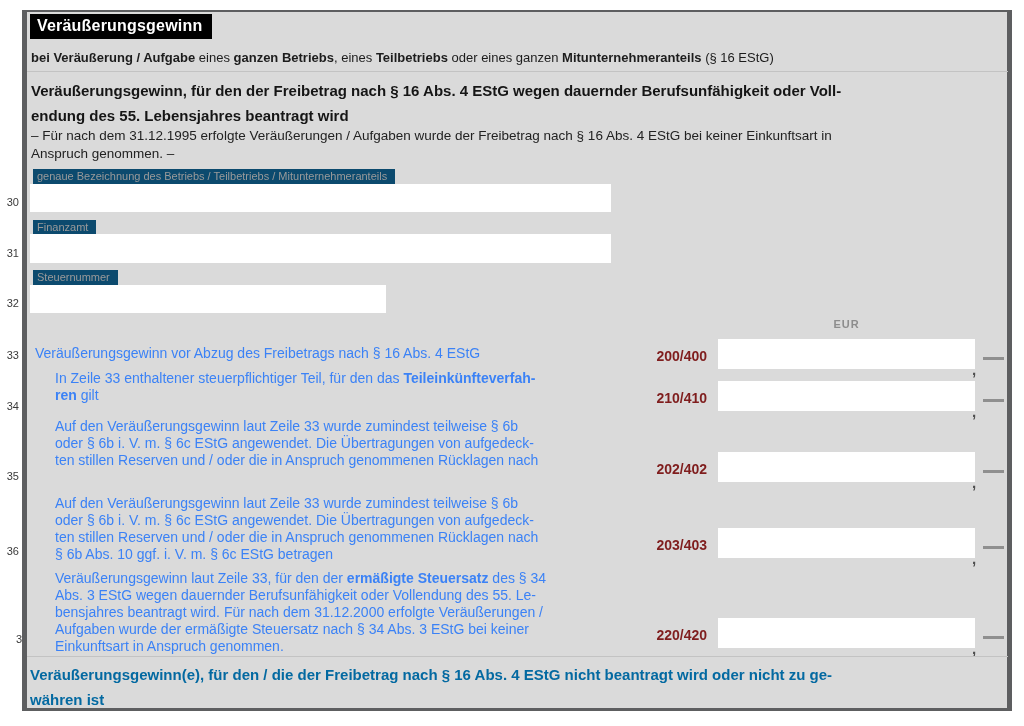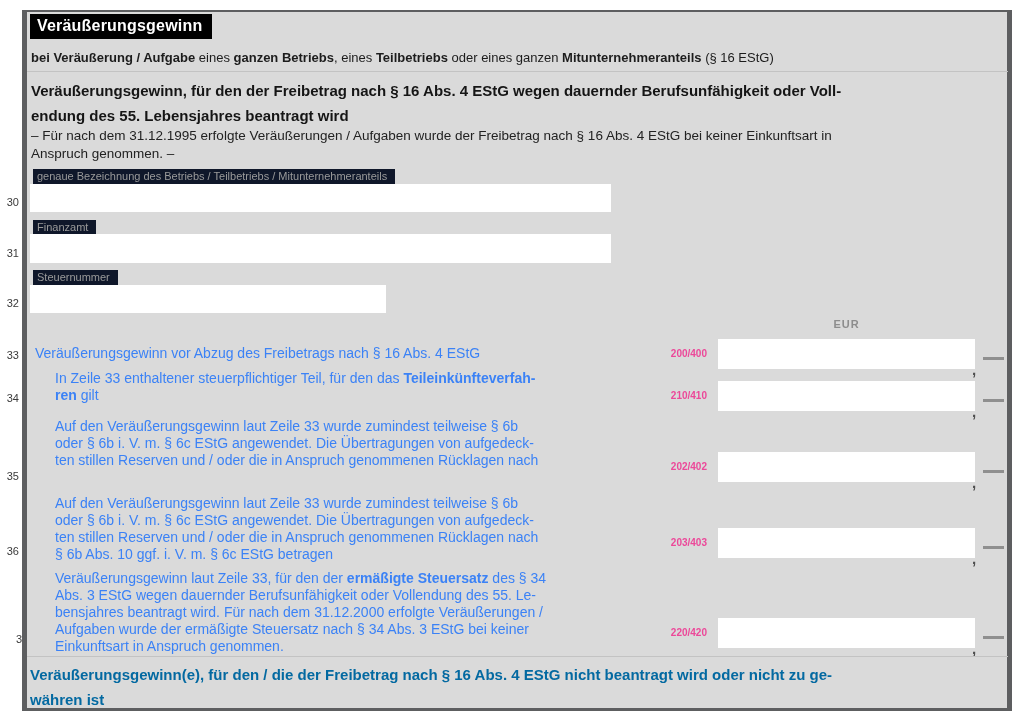--- a/index.html
+++ b/index.html
@@ -41,21 +41,21 @@
     position: absolute; left: 31px; top: 78px;
     font-size: 15px; font-weight: bold; color: #151515;
     line-height: 25px; white-space: nowrap;
   }
   .note {
     position: absolute; left: 31px; top: 127px;
     font-size: 13.5px; color: #222; line-height: 18px; white-space: nowrap;
   }
   .field-label {
     position: absolute;
-    background: #0f172a; color: #9a9a9a;
+    background: #0c4a6e; color: #9a9a9a;
     font-size: 11px; padding: 1px 8px 12px 4px;
     white-space: nowrap;
   }
   .box {
     position: absolute;
     background: #ffffff;
     border: none; outline: none;
     font-family: "Liberation Sans", "DejaVu Sans", sans-serif;
     font-size: 14px; color: #222; padding: 2px 6px;
   }
@@ -68,21 +68,21 @@
     text-align: center; font-size: 11px; color: #8d8d8d;
     font-weight: bold; letter-spacing: 1px;
   }
   .row-text {
     position: absolute; font-size: 14px; color: #3b82f6;
     line-height: 17px; white-space: nowrap;
   }
   .row-text .b { font-weight: bold; }
   .code {
     position: absolute; width: 80px; text-align: right;
-    font-size: 10px; font-weight: bold; color: #ec4899;
+    font-size: 14px; font-weight: bold; color: #7f1d1d;
     white-space: nowrap;
   }
   .amount { left: 718px; width: 257px; height: 30px; }
   .cents { position: absolute; left: 972px; width: 32px; height: 23px; }
   .cents .comma {
     position: absolute; left: 0; bottom: -3px;
     font-size: 15px; font-weight: bold; color: #4e4e4e;
   }
   .cents .dash {
     position: absolute; right: 0; top: 5px;
@@ -106,21 +106,21 @@
   
   #r33-text { left: 35px; top: 345px; }
   #r33-code { left: 627px; top: 348px; }
   #r33-input { top: 339px; }
   #r33-cents { top: 352px; }
   #num-33 { top: 349px; }
   #r34-text { left: 55px; top: 370px; }
   #r34-code { left: 627px; top: 390px; }
   #r34-input { top: 381px; }
   #r34-cents { top: 394px; }
-  #num-34 { top: 392px; }
+  #num-34 { top: 400px; }
   #r35-text { left: 55px; top: 418px; }
   #r35-code { left: 627px; top: 461px; }
   #r35-input { top: 452px; }
   #r35-cents { top: 465px; }
   #num-35 { top: 470px; }
   #r36-text { left: 55px; top: 495px; }
   #r36-code { left: 627px; top: 537px; }
   #r36-input { top: 528px; }
   #r36-cents { top: 541px; }
   #num-36 { top: 545px; }

